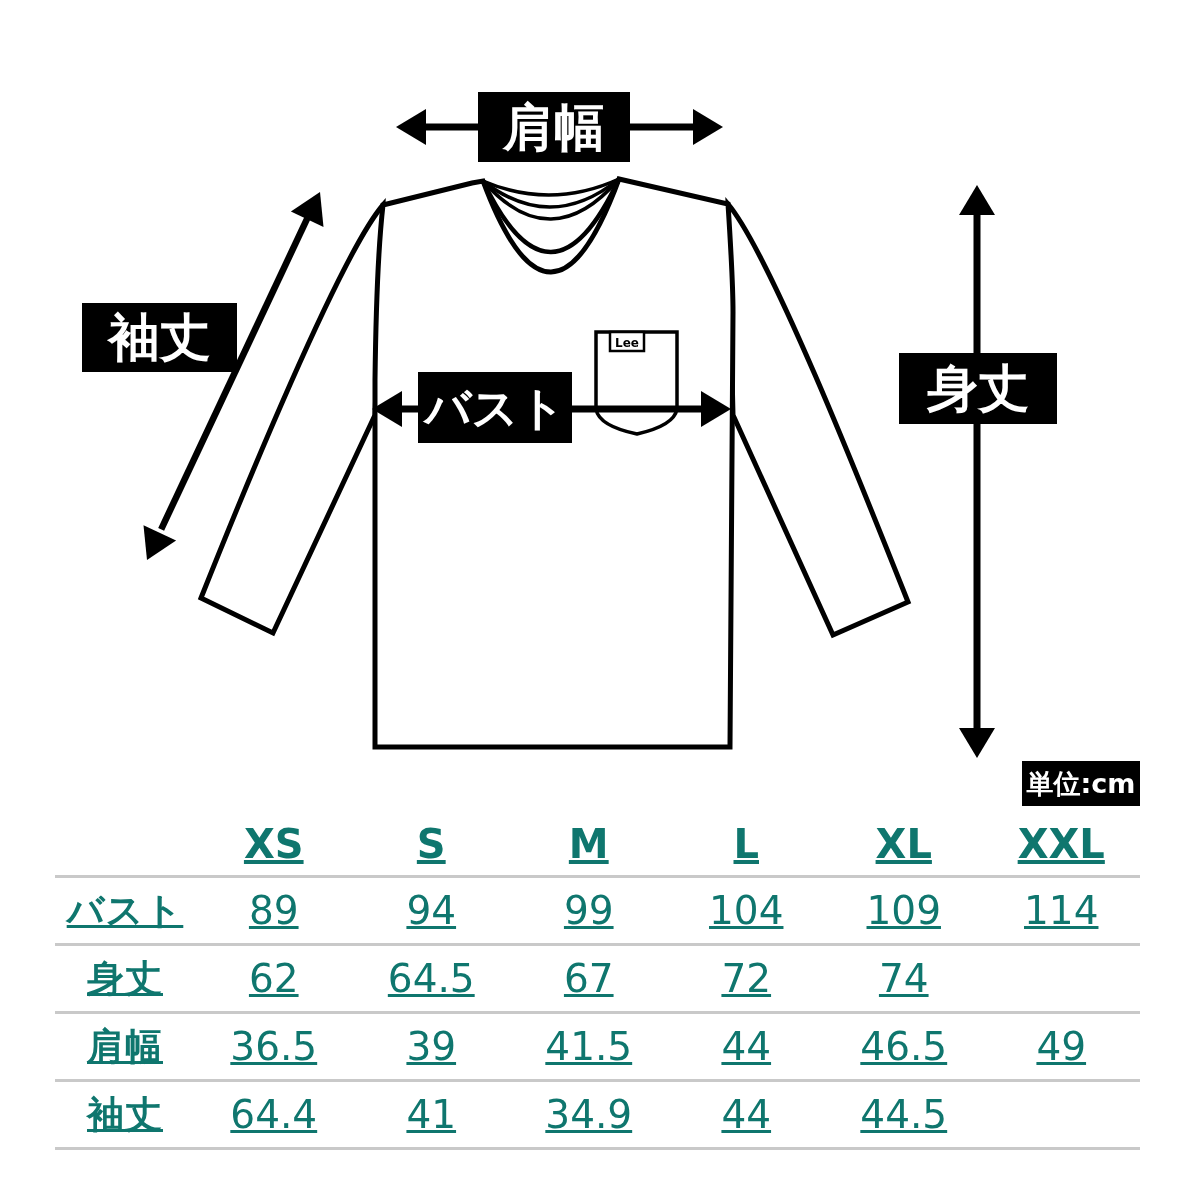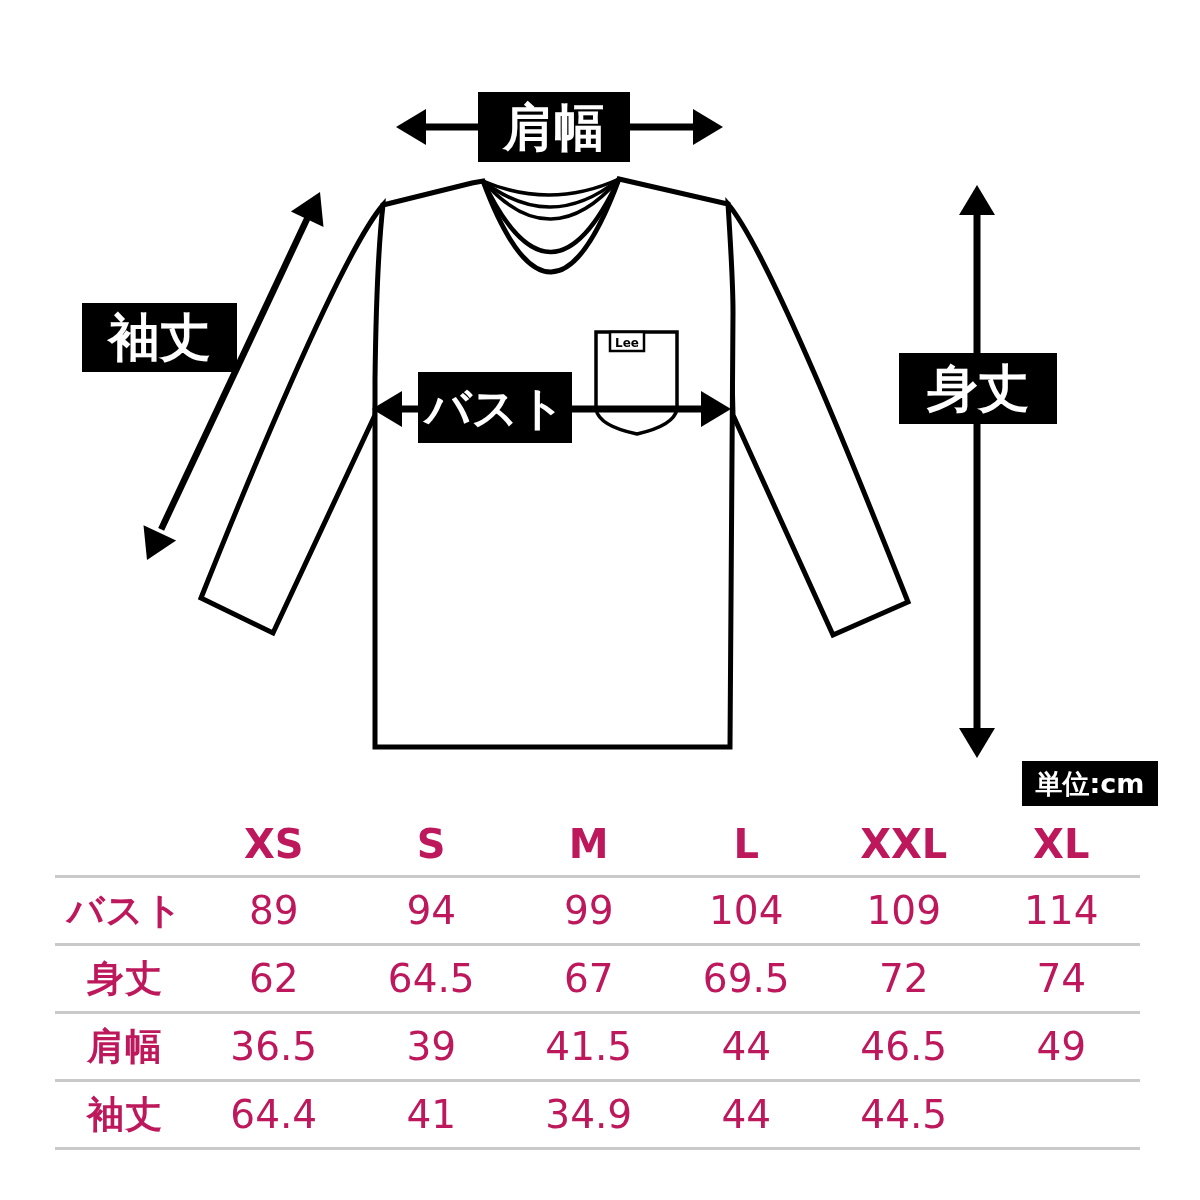--- a/index.html
+++ b/index.html
@@ -10,23 +10,23 @@
 
   .measure-label {
     position:absolute; background:#000; color:#fff;
     display:flex; align-items:center; justify-content:center;
     font-weight:bold; line-height:1; white-space:nowrap;
   }
   #lbl-shoulder { left:478px; top:92px;  width:152px; height:70px; font-size:51px; }
   #lbl-sleeve   { left:82px;  top:303px; width:155px; height:69px; font-size:51px; }
   #lbl-bust     { left:418px; top:372px; width:154px; height:71px; font-size:46px; }
   #lbl-length   { left:899px; top:353px; width:158px; height:71px; font-size:51px; }
-  #lbl-unit     { left:1022px; top:761px; width:136px; height:45px; font-size:27px; }
+  #lbl-unit     { left:1022px; top:761px; width:118px; height:45px; font-size:27px; }
 
-  .size-table { position:absolute; left:55px; top:813px; width:1085px; border-bottom:3px solid #c9c9c9; color:#be185d; }
+  .size-table { position:absolute; left:55px; top:813px; width:1085px; border-bottom:3px solid #c9c9c9; color:#0f766e;text-decoration:underline; }
   .trow { display:grid; grid-template-columns:140px repeat(6, 1fr); align-items:center; height:65px; border-top:3px solid #c9c9c9; }
   .trow.header { border-top:none; height:62px; }
   .cell { text-align:center; }
   .cell.th { font-weight:bold; font-size:40px; }
   .cell.rowlabel { font-weight:bold; font-size:37px; letter-spacing:1px; }
   .cell.td { font-size:39px; }
 </style>
 </head>
 <body>
 
@@ -84,38 +84,37 @@
   <div class="measure-label" id="lbl-length">身丈</div>
   <div class="measure-label" id="lbl-unit">単位:cm</div>
 
   <div class="size-table">
       <div class="trow header">
         <div class="cell corner"></div>
         <div class="cell th">XS</div>
         <div class="cell th">S</div>
         <div class="cell th">M</div>
         <div class="cell th">L</div>
+        <div class="cell th">XL</div>
         <div class="cell th">XXL</div>
-        <div class="cell th">XL</div>
       </div>
       <div class="trow">
         <div class="cell rowlabel">バスト</div>
         <div class="cell td">89</div>
         <div class="cell td">94</div>
         <div class="cell td">99</div>
         <div class="cell td">104</div>
         <div class="cell td">109</div>
         <div class="cell td">114</div>
       </div>
       <div class="trow">
         <div class="cell rowlabel">身丈</div>
         <div class="cell td">62</div>
         <div class="cell td">64.5</div>
         <div class="cell td">67</div>
-        <div class="cell td">69.5</div>
         <div class="cell td">72</div>
         <div class="cell td">74</div>
       </div>
       <div class="trow">
         <div class="cell rowlabel">肩幅</div>
         <div class="cell td">36.5</div>
         <div class="cell td">39</div>
         <div class="cell td">41.5</div>
         <div class="cell td">44</div>
         <div class="cell td">46.5</div>

